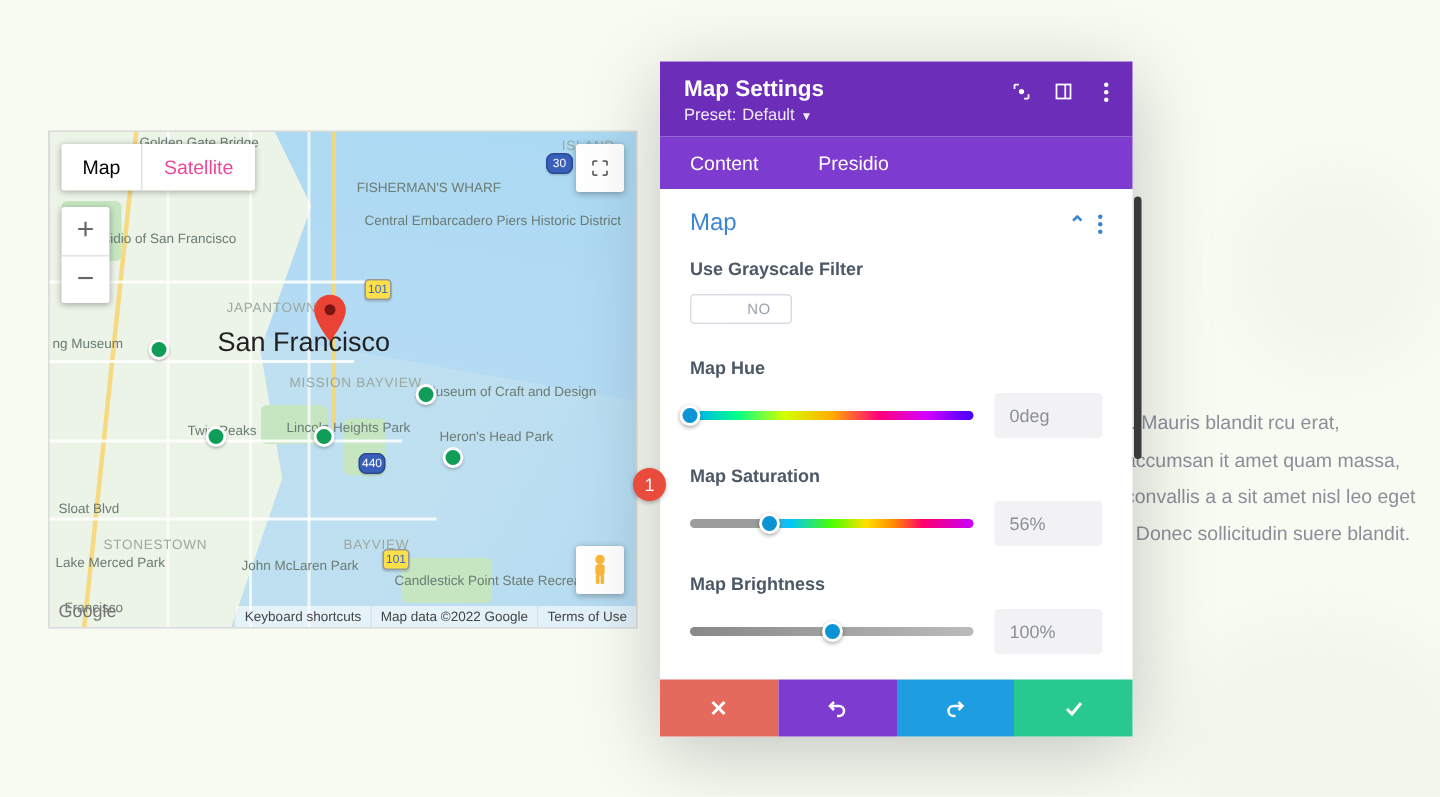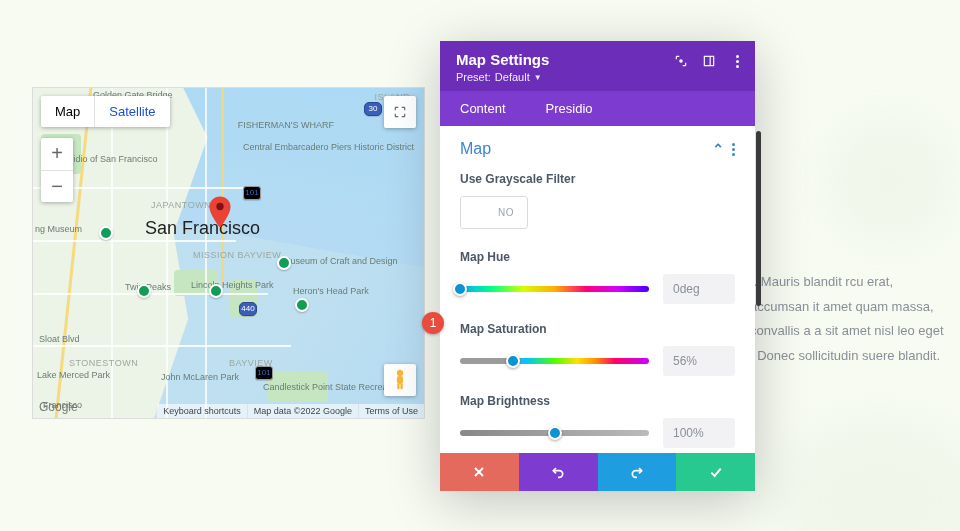--- a/index.html
+++ b/index.html
@@ -61,32 +61,32 @@
 .map-lbl.big { font-size:18px; color:#222; font-weight:400; }
 .poi-dot {
   position:absolute; width:14px; height:14px; border-radius:50%; background:#0f9d58;
   border:2px solid #fff; box-shadow:0 1px 2px rgba(0,0,0,0.25);
 }
 .pin {
   position:absolute; width:22px; height:32px;
 }
 .pin svg { width:22px; height:32px; display:block; }
 .route-badge {
-  position:absolute; width:18px; height:14px; background:#000000; border:1px solid #999;
+  position:absolute; width:18px; height:14px; background:#fde047; border:1px solid #999;
   border-radius:3px; font-size:8px; color:#3a67c4; text-align:center; line-height:12px;
   box-shadow:0 1px 1px rgba(0,0,0,0.15);
 }
 .route-badge.interstate { background:#385fba; color:#fff; border-color:#2b4890; border-radius:5px;}
 
 .map-type-toggle {
   position:absolute; left:8px; top:8px;
   display:flex; background:#fff; border-radius:2px; box-shadow:0 1px 4px rgba(0,0,0,0.3);
   font-size:13px;
 }
-.map-type-toggle div { padding:8px 14px; cursor:pointer; color:#1d4ed8;}
+.map-type-toggle div { padding:8px 14px; cursor:pointer; color:#ec4899;}
 .map-type-toggle div.active { color:#000; font-weight:500; }
 .map-type-toggle div + div { border-left:1px solid #e2e2e2; }
 
 .mc { position:absolute; background:#fff; border-radius:2px; box-shadow:0 1px 4px rgba(0,0,0,0.3);
   display:flex; align-items:center; justify-content:center; cursor:pointer; }
 .mc.fullscreen { right:8px; top:8px; width:32px; height:32px; }
 .mc.zoom { left:8px; top:50px; width:32px; height:64px; flex-direction:column; }
 .mc.zoom div { flex:1; width:100%; display:flex; align-items:center; justify-content:center; font-size:20px; color:#666;}
 .mc.zoom div + div { border-top:1px solid #e2e2e2;}
 .mc.pegman { right:8px; bottom:22px; width:32px; height:32px; }
@@ -166,21 +166,21 @@
   border:2px solid #fff; box-shadow:0 1px 3px rgba(0,0,0,0.35);
   transform:translateX(-50%); cursor:pointer;
 }
 .val {
   width:72px; height:30px; background:#f2f2f4; border-radius:3px;
   font-size:12px; color:#8a8f99; display:flex; align-items:center; padding:0 10px;
 }
 
 .toggle {
   display:inline-flex; align-items:center; border:1px solid #d8dce2; border-radius:3px;
-  width:68px; height:33px; overflow:hidden;
+  width:68px; height:20px; overflow:hidden;
 }
 .toggle .sw { width:24px; height:100%; background:#fff;}
 .toggle .tl { flex:1; font-size:10px; color:#9aa3ad; display:flex; align-items:center; justify-content:center; letter-spacing:0.4px;}
 
 .footer-bar { display:flex; height:38px; }
 .footer-bar button {
   flex:1; border:none; color:#fff; cursor:pointer;
   display:flex; align-items:center; justify-content:center; font-size:14px;
 }
 .fb-cancel { background:#e46a5e; }

